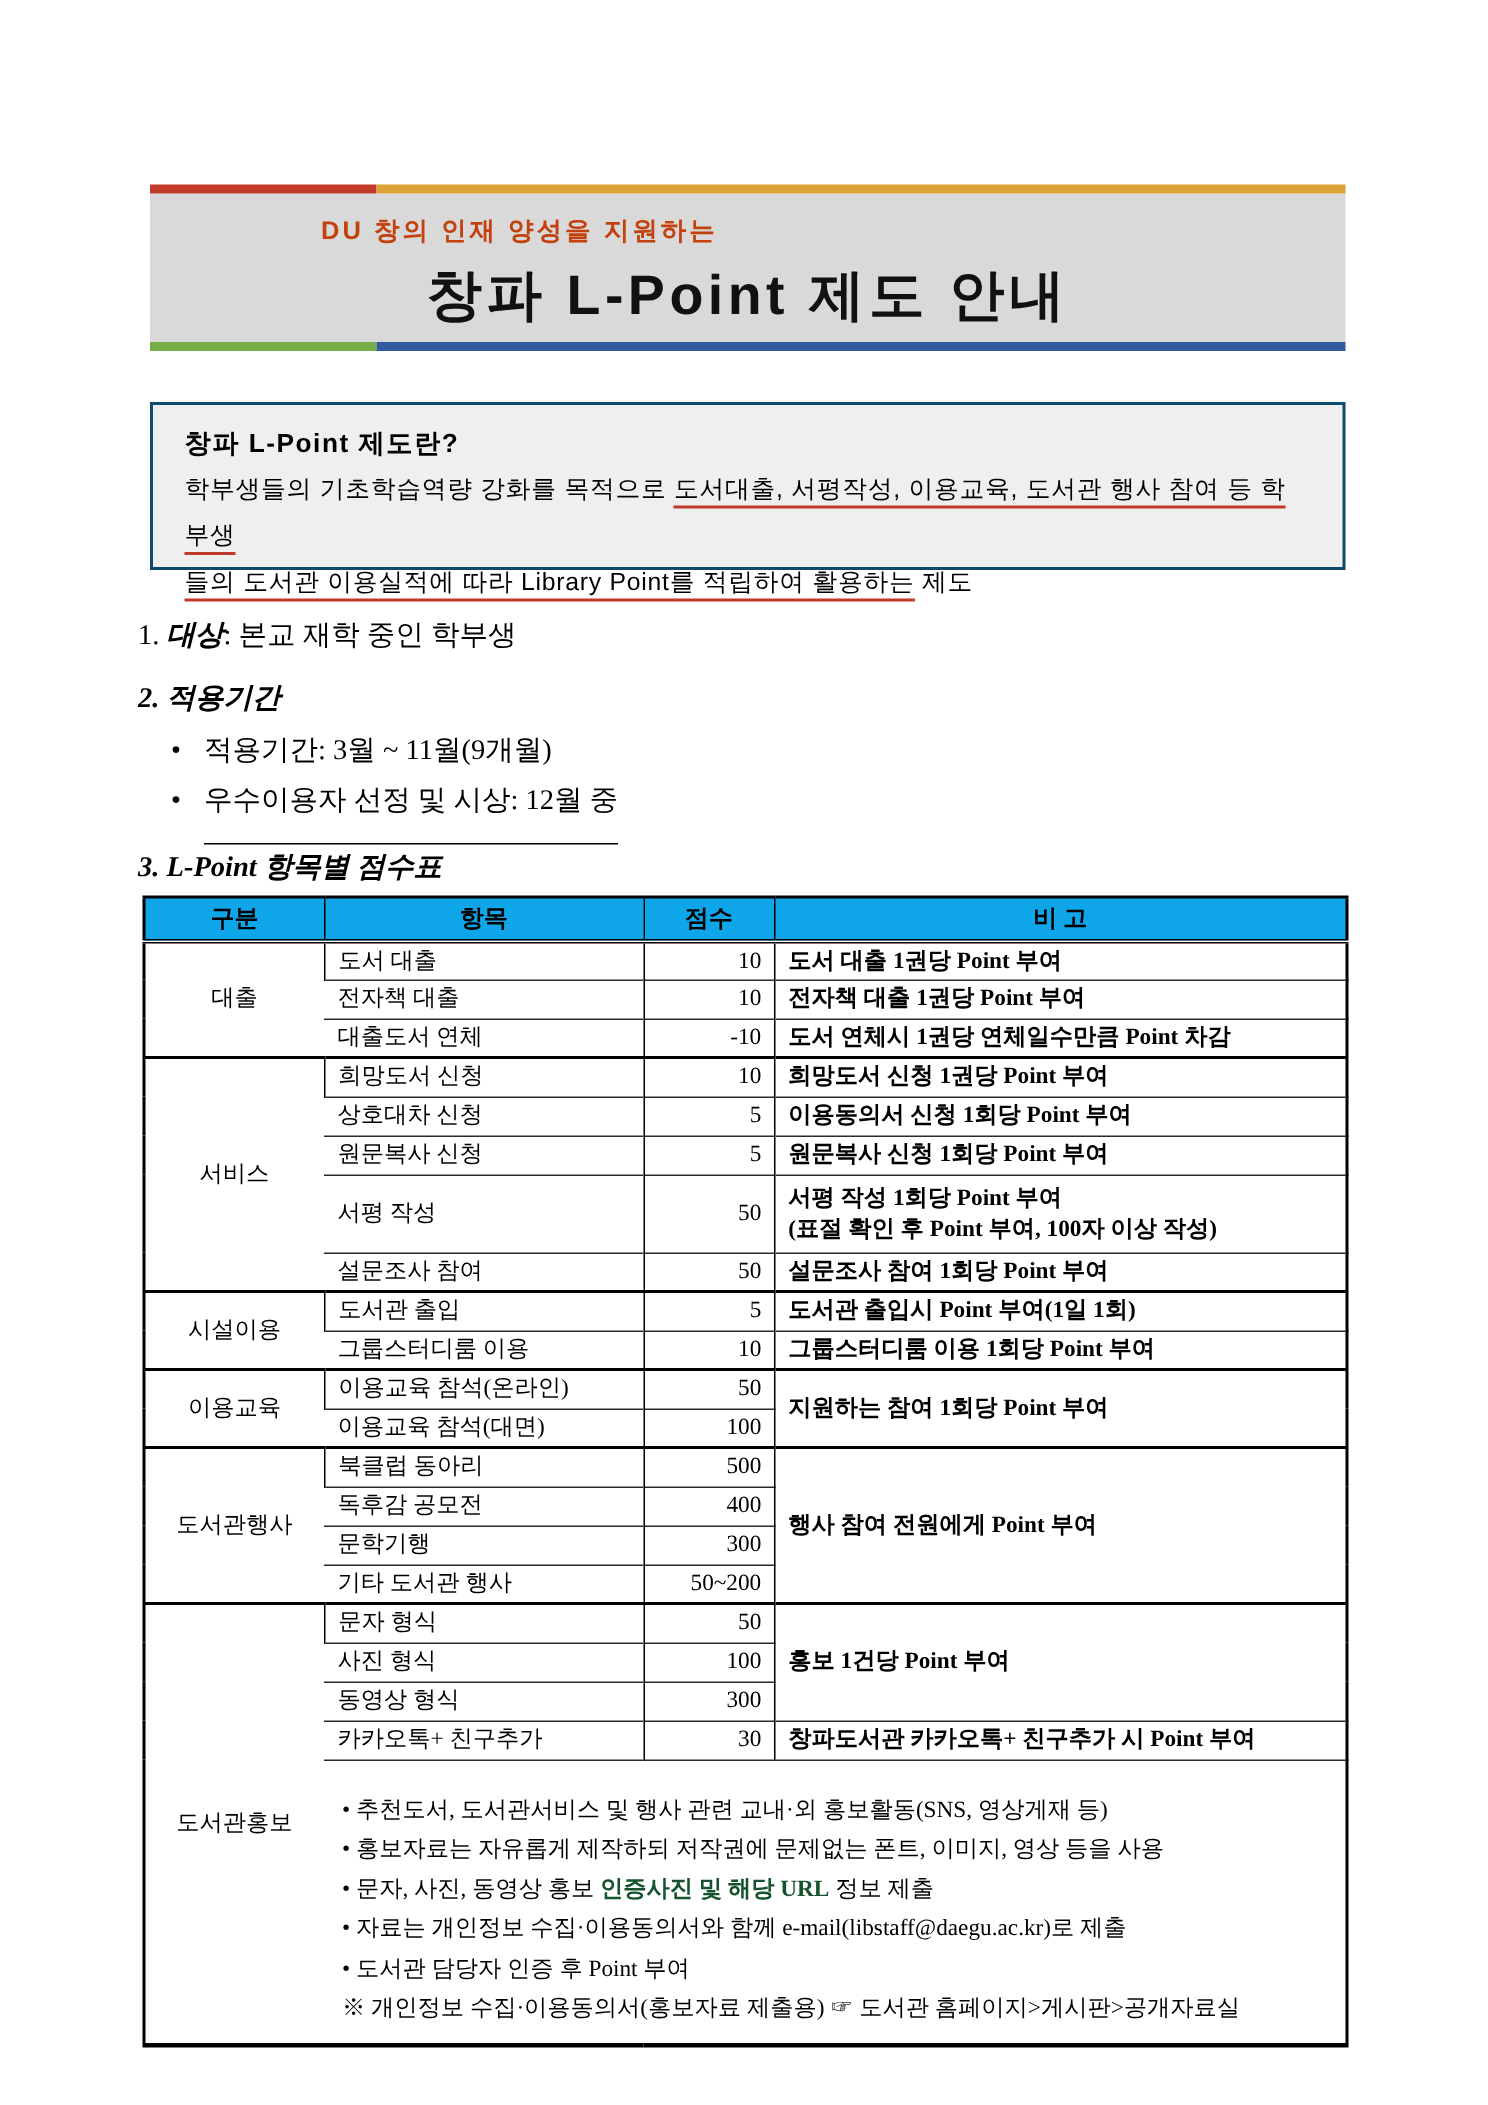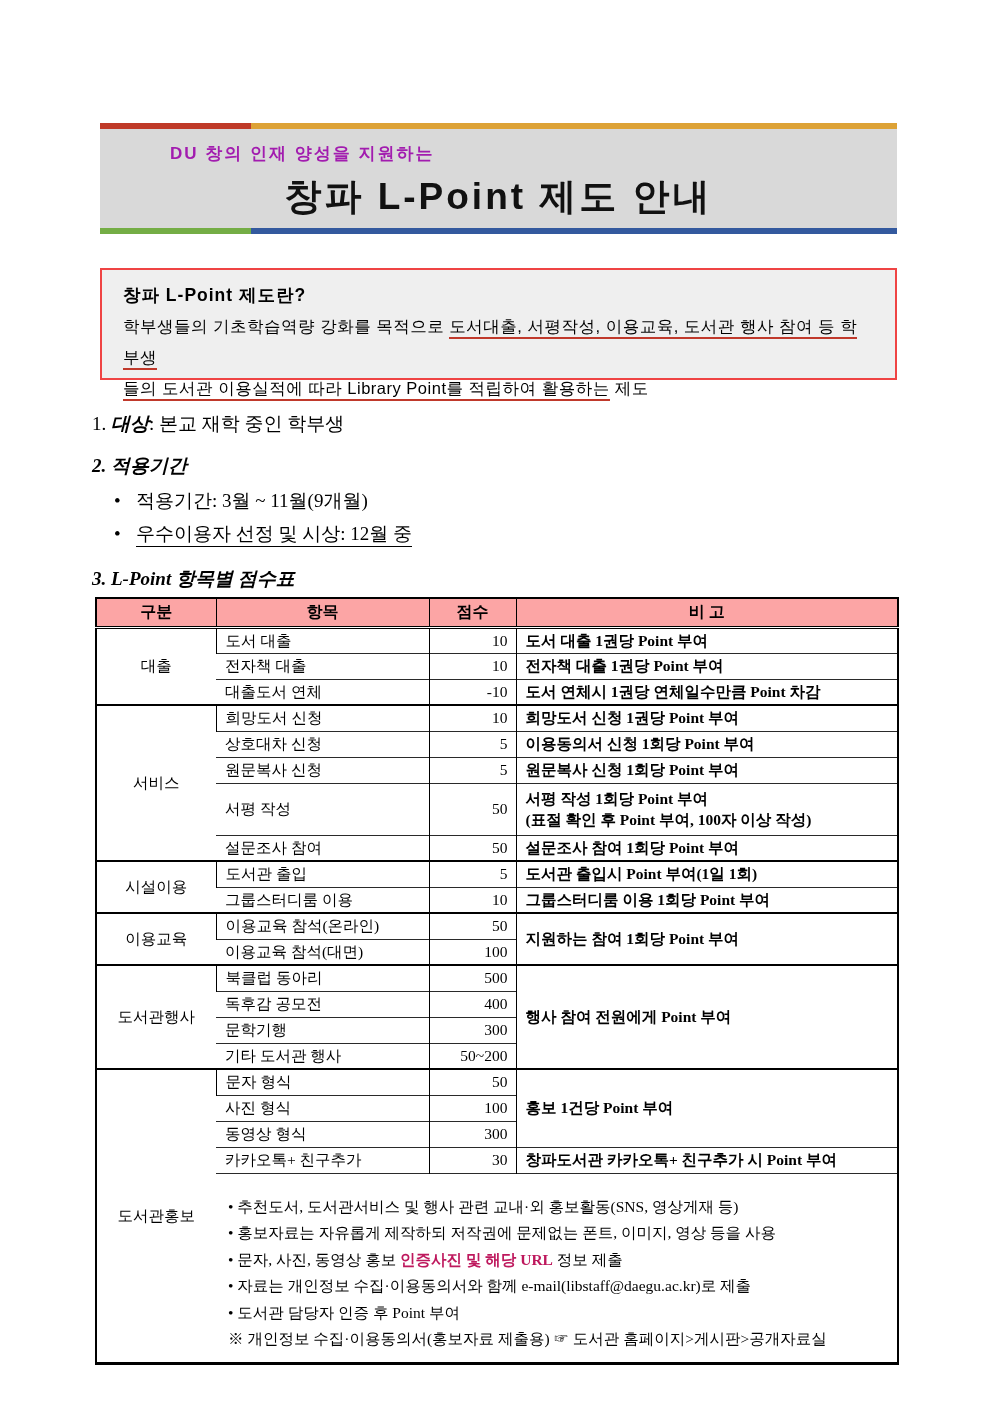--- a/index.html
+++ b/index.html
@@ -10,62 +10,62 @@
   
   .banner { position:absolute; left:100px; top:123px; width:797px; }
   .bar { display:flex; height:6px; }
   .bar-left { width:151px; }
   .bar-right { flex:1; }
   .top-bar .bar-left { background:#bf3a28; }
   .top-bar .bar-right { background:#dda236; }
   .bottom-bar .bar-left { background:#74ad45; }
   .bottom-bar .bar-right { background:#33599e; }
   .banner-body { background:#d9d9d9; height:99px; padding-top:13px; }
-  .banner-subtitle { margin-left:70px; font-family:"Liberation Sans", sans-serif;
-                     font-weight:bold; color:#a21caf; font-size:17px; letter-spacing:2px; }
+  .banner-subtitle { margin-left:114px; font-family:"Liberation Sans", sans-serif;
+                     font-weight:bold; color:#c2410c; font-size:17px; letter-spacing:2px; }
   .banner-title { text-align:center; font-family:"Liberation Sans", sans-serif;
                   font-weight:bold; font-size:37px; letter-spacing:3px; margin-top:7px; color:#111; }
 
   
   .intro-box { position:absolute; left:100px; top:268px; width:797px; height:112px;
-               background:#efefef; border:2px solid #ef4444; padding:13px 21px;
+               background:#efefef; border:2px solid #0c4a6e; padding:13px 21px;
                font-family:"Liberation Sans", sans-serif; }
   .intro-heading { font-weight:bold; font-size:17.5px; letter-spacing:1px; }
   .intro-text { font-size:16.5px; line-height:31px; margin-top:4px; letter-spacing:0.5px; }
   .u-red { border-bottom:2px solid #c0392b; padding-bottom:2px; }
 
   
   .sections { position:absolute; left:92px; top:411px; width:812px; font-size:19px; }
   .sec-line { line-height:26px; }
   .term-bold, .sec-title { font-weight:bold;font-style:italic; }
   .sec-title { margin-top:16px; line-height:26px; }
   .bullets { margin:5px 0 0 22px; }
   .bullet-line { line-height:33px; }
   .bullet-marker { display:inline-block; width:22px; text-align:left; }
-  .u-black { border-bottom:1.5px solid #000; padding-bottom:2px; }
+  .u-black { border-bottom:1.5px solid #000; padding-bottom:18px; }
 
   
   table.lpoint { position:absolute; left:95px; top:597px; width:802px;
                  border-collapse:collapse; font-size:15.5px; table-layout:fixed; }
   table.lpoint { border:2px solid #000; border-bottom:3px solid #000; }
-  th { background:#fca5a5; font-weight:bold; font-size:16px; height:29px;
+  th { background:#0ea5e9; font-weight:bold; font-size:16px; height:29px;
        border-left:1px solid #000; border-bottom:3px double #000; border-top:2px solid #000; text-align:center; }
   td { border-left:1px solid #000; height:26px; line-height:20px; padding:2px 7px; vertical-align:middle; }
   th:first-child, td:first-child { border-left:none; }
   tr.g td { border-top:2px solid #000; }     
   tr.i td { border-top:1px solid #2a2a2a; }  
   col.c-group { width:120px; } col.c-item { width:213px; }
   col.c-score { width:87px; }  col.c-note { width:382px; }
   td.group-cell { text-align:center; }
   td.item-cell { text-align:left; padding-left:9px; }
   td.score-cell { text-align:right; padding-right:8px; }
   td.note-cell { text-align:left; padding-left:9px;font-weight:bold; }
   td.note-2line { line-height:21px; padding-top:4px; padding-bottom:4px; }
   td.notes-cell { vertical-align:top; padding:20px 10px 9px 12px; line-height:26.5px; font-size:15.5px; }
-  .blue { color:#be185d; font-weight:bold; }
+  .blue { color:#14532d; font-weight:bold; }
 </style>
 </head>
 <body>
 
 <div class="page">
 
   <div class="banner">
     <div class="bar top-bar">
       <div class="bar-left"></div>
       <div class="bar-right"></div>

